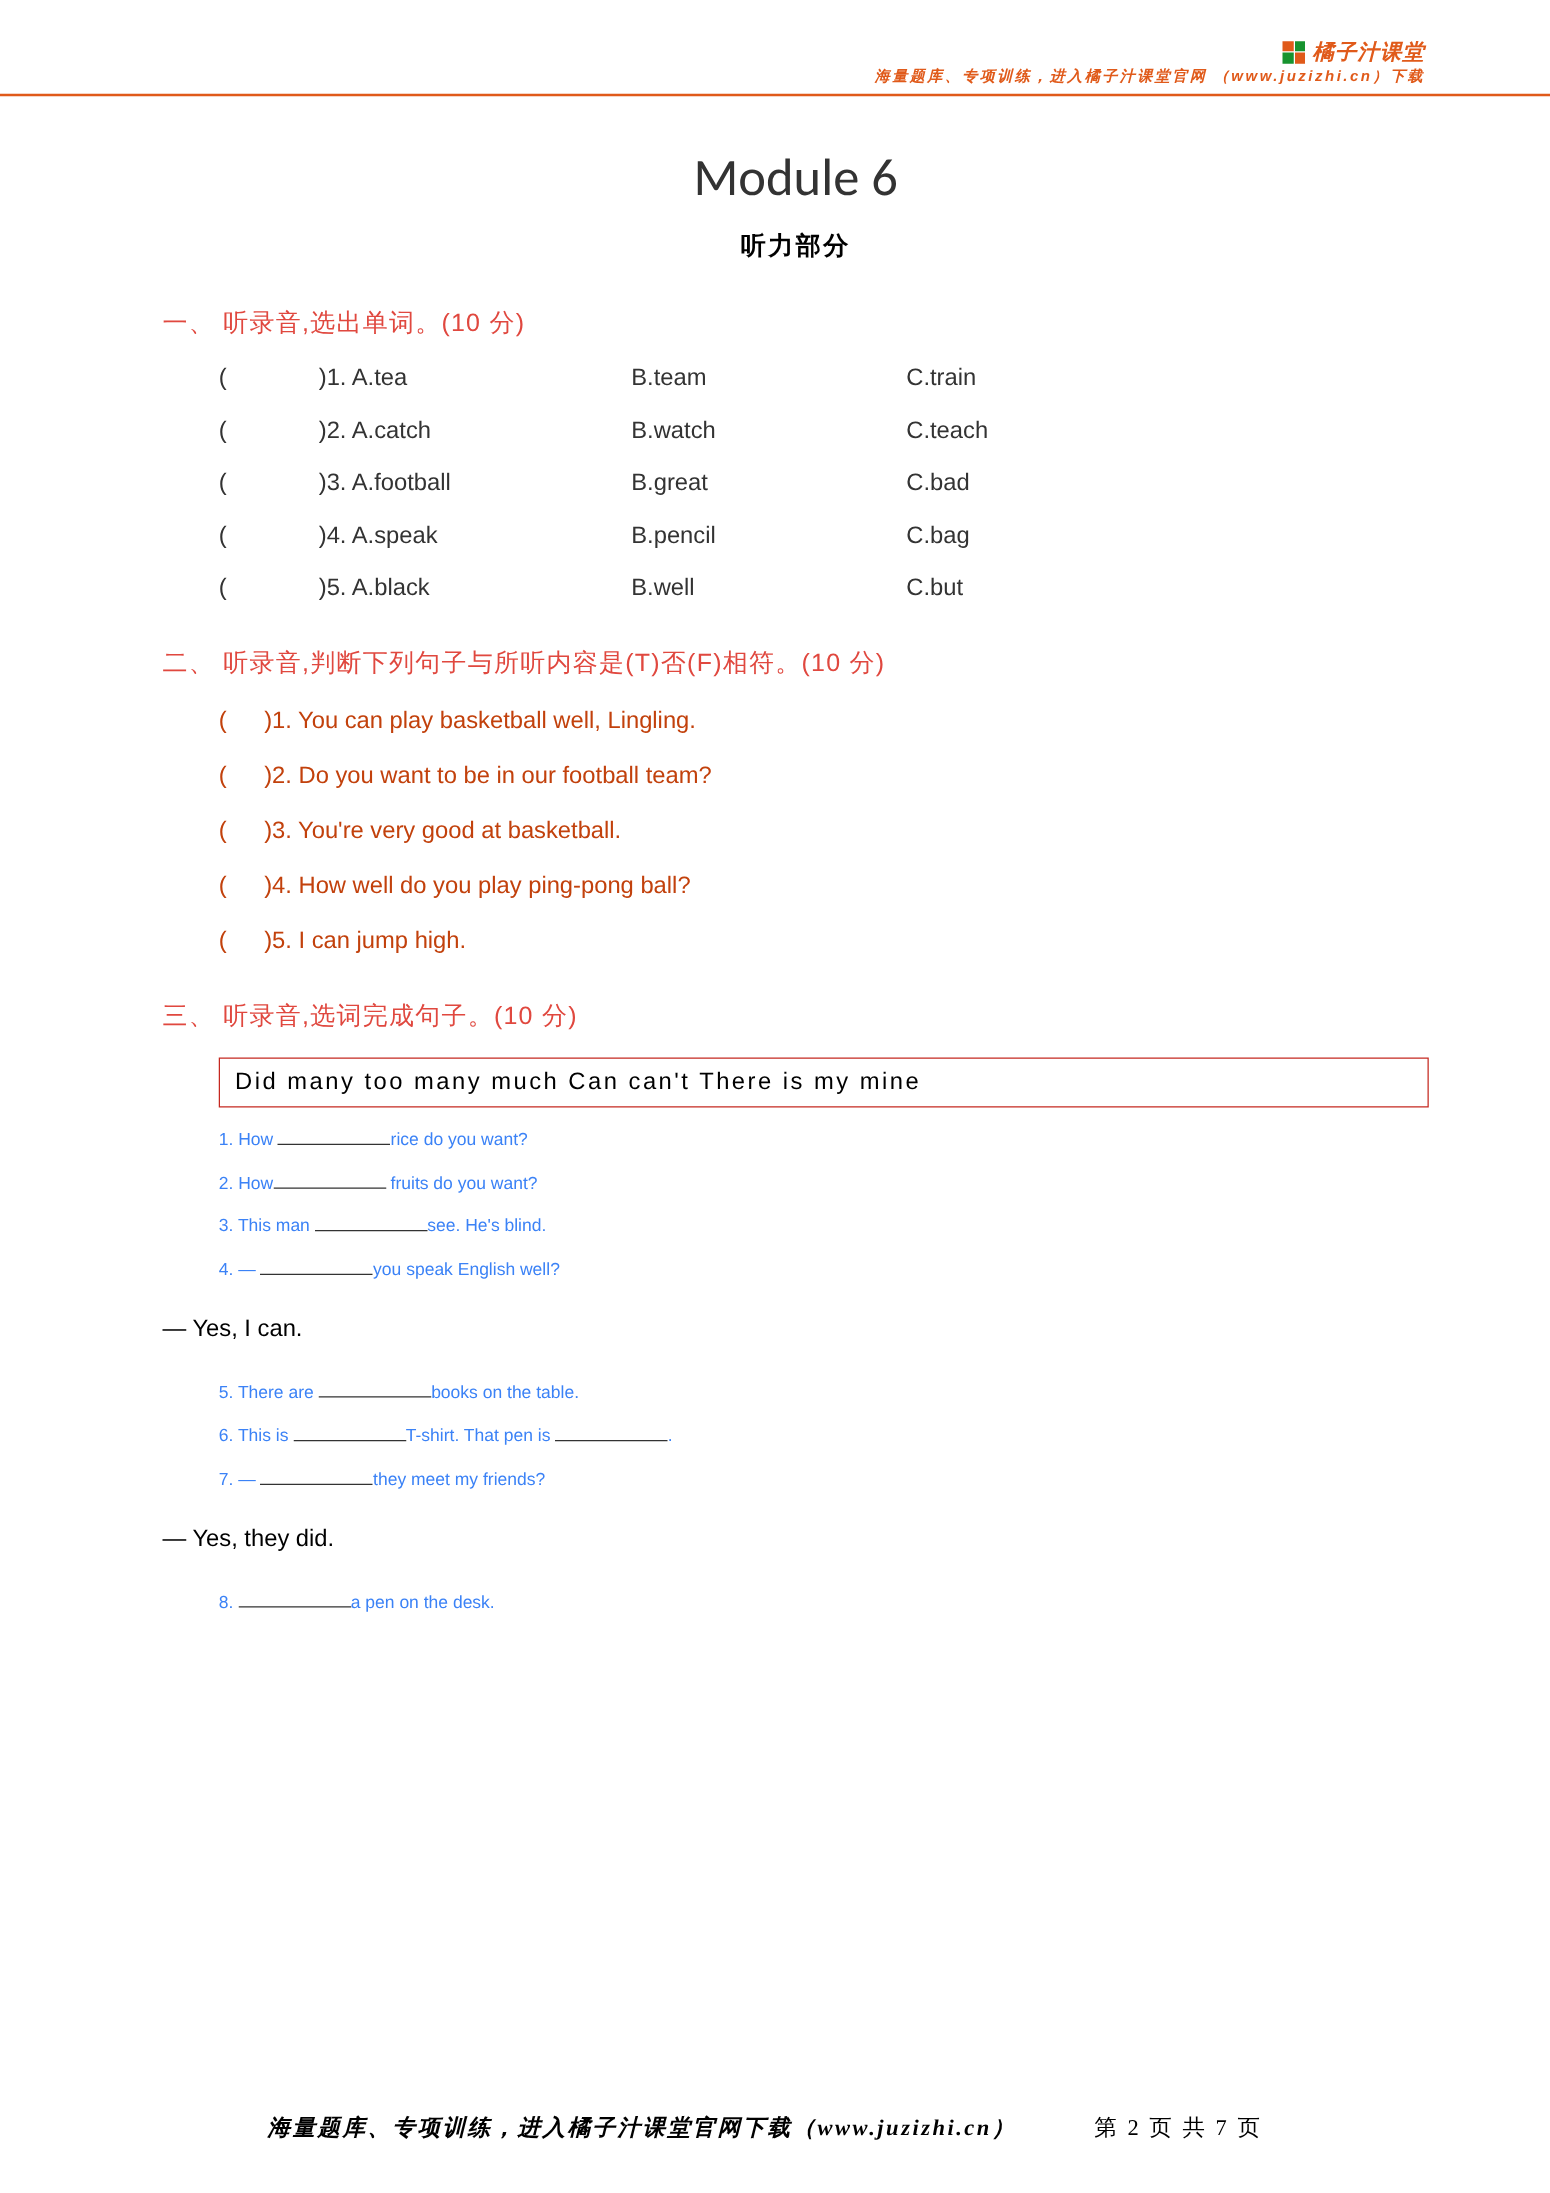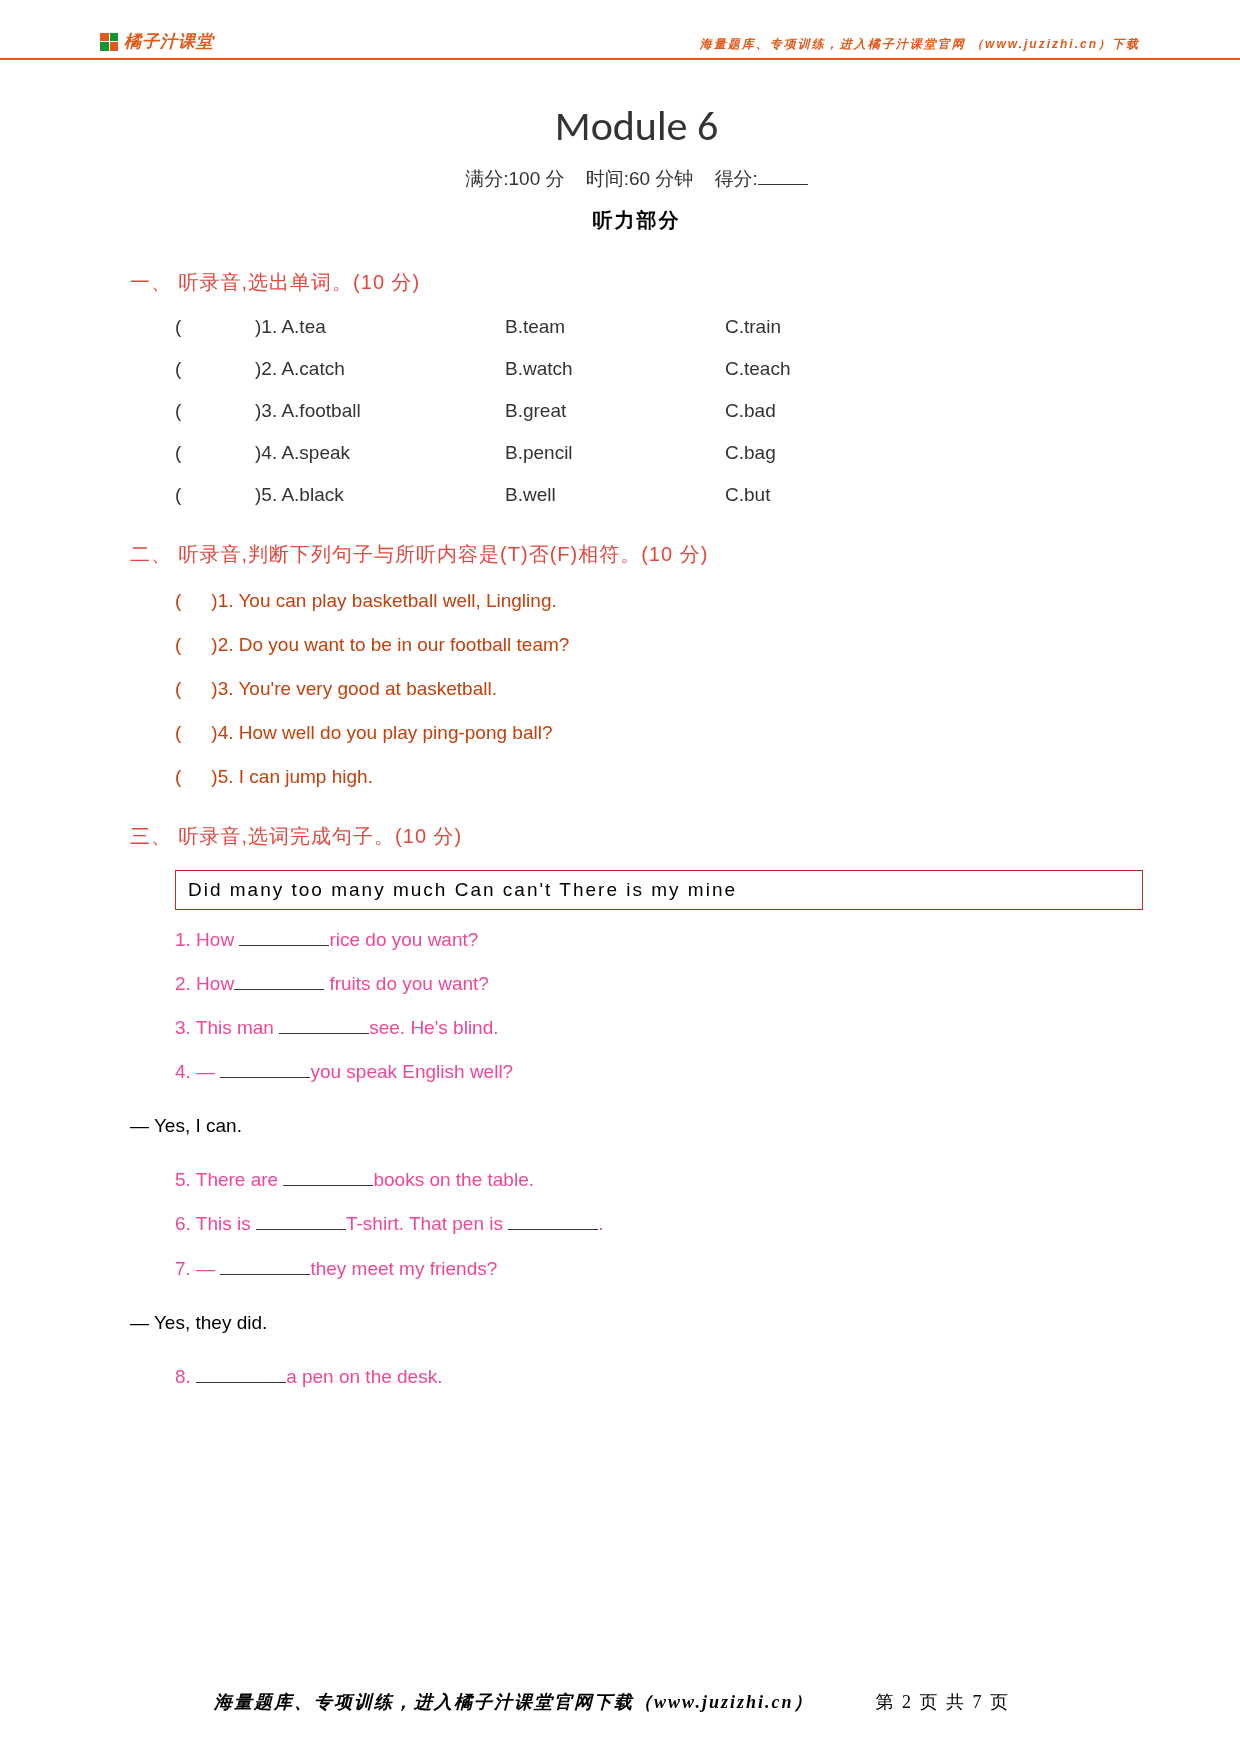--- a/index.html
+++ b/index.html
@@ -10,20 +10,21 @@
       min-height: 1754px;
       position: relative;
       color: #000;
     }
     .header {
       display: flex;
       justify-content: space-between;
       align-items: flex-end;
       padding: 30px 100px 5px 100px;
       border-bottom: 2px solid #e05a1a;
+      flex-direction: column;
     }
     .logo {
       display: flex;
       align-items: center;
       gap: 6px;
     }
     .logo-mark {
       width: 18px; height: 18px;
       display: grid;
       grid-template-columns: 1fr 1fr;
@@ -99,22 +100,22 @@
     }
     .tf-row .paren { margin-right: 30px; }
     .word-box {
       border: 1.5px solid #c52820;
       padding: 8px 12px;
       margin: 12px 0 12px 45px;
       font-size: 19px;
       letter-spacing: 2px;
     }
     .fill-row {
-      font-size: 19px;
-      color: #ec4899;
+      font-size: 14px;
+      color: #3b82f6;
       margin: 8px 0 8px 45px;
       line-height: 1.9;
     }
     .blank {
       display: inline-block;
       width: 90px;
       border-bottom: 1.2px solid #333;
       vertical-align: baseline;
       height: 1em;
     }
@@ -153,25 +154,20 @@
         <span></span>
         <span></span>
     </div>
     <span class="logo-text">橘子汁课堂</span>
   </div>
   <div class="header-right">海量题库、专项训练，进入橘子汁课堂官网 （www.juzizhi.cn）下载</div>
 </div>
 
 <div class="content">
   <div class="title">Module 6</div>
-  <div class="meta">
-    <span>满分:100 分</span>&nbsp;&nbsp;&nbsp;
-    <span>时间:60 分钟</span>&nbsp;&nbsp;&nbsp;
-    <span>得分:</span><span class="blank-score"></span>
-  </div>
   <div class="section-title">听力部分</div>
 
   <div class="q-head">一、 听录音,选出单词。(10 分)</div>
   <div class="choice-row">
     <span>(</span>
     <span></span>
     <span><span>)1.</span> <span>A.tea</span></span>
     <span>B.team</span>
     <span>C.train</span>
   </div>

